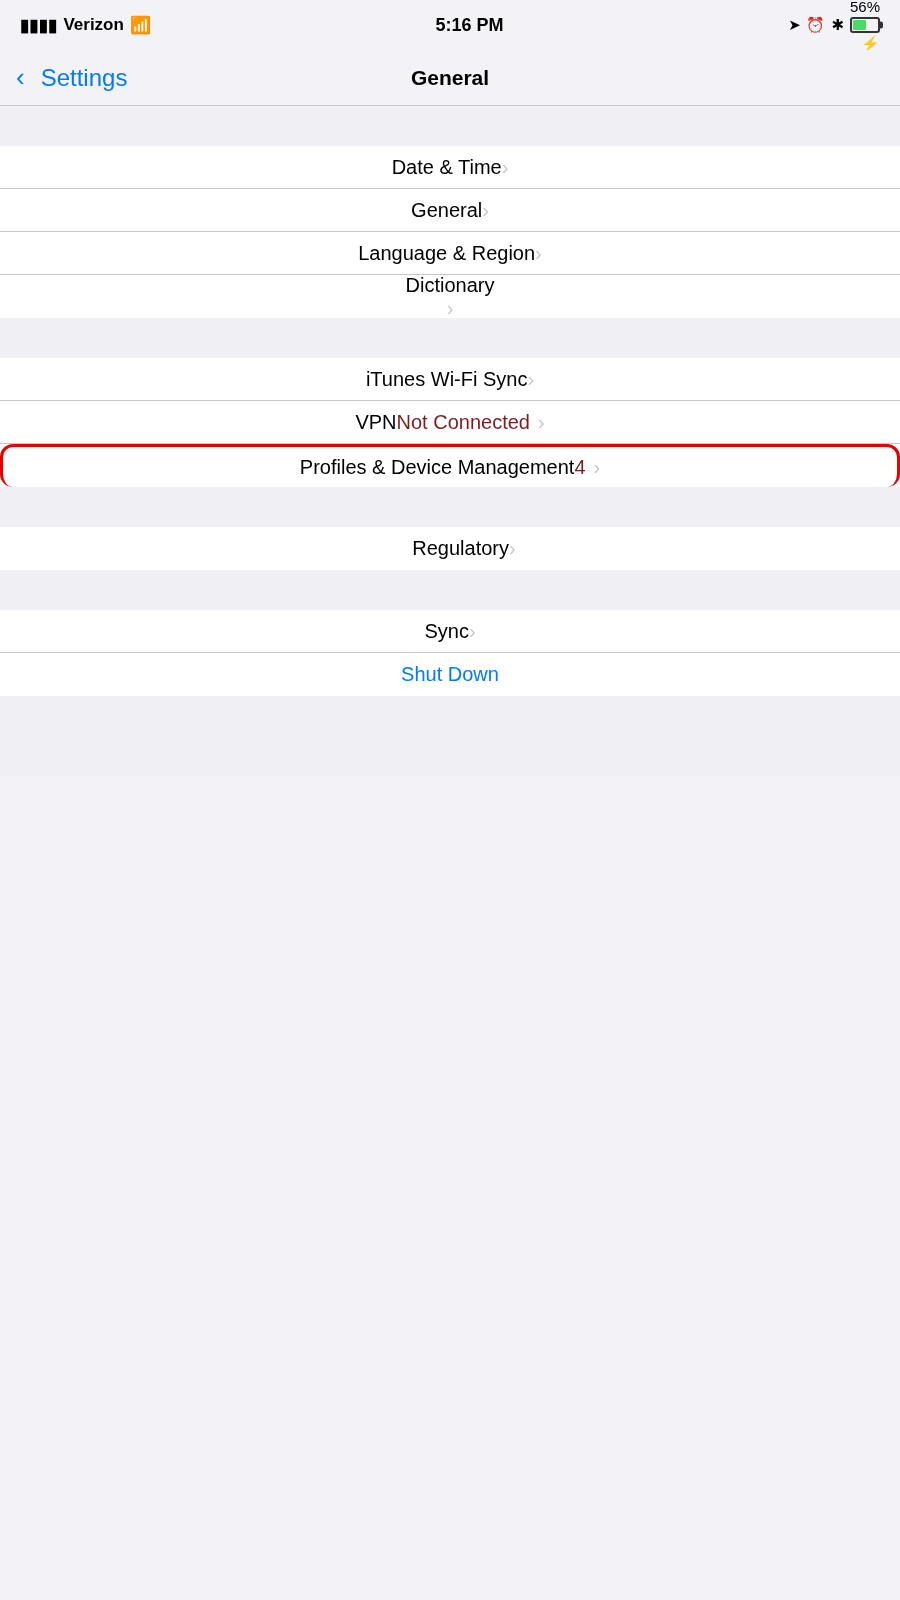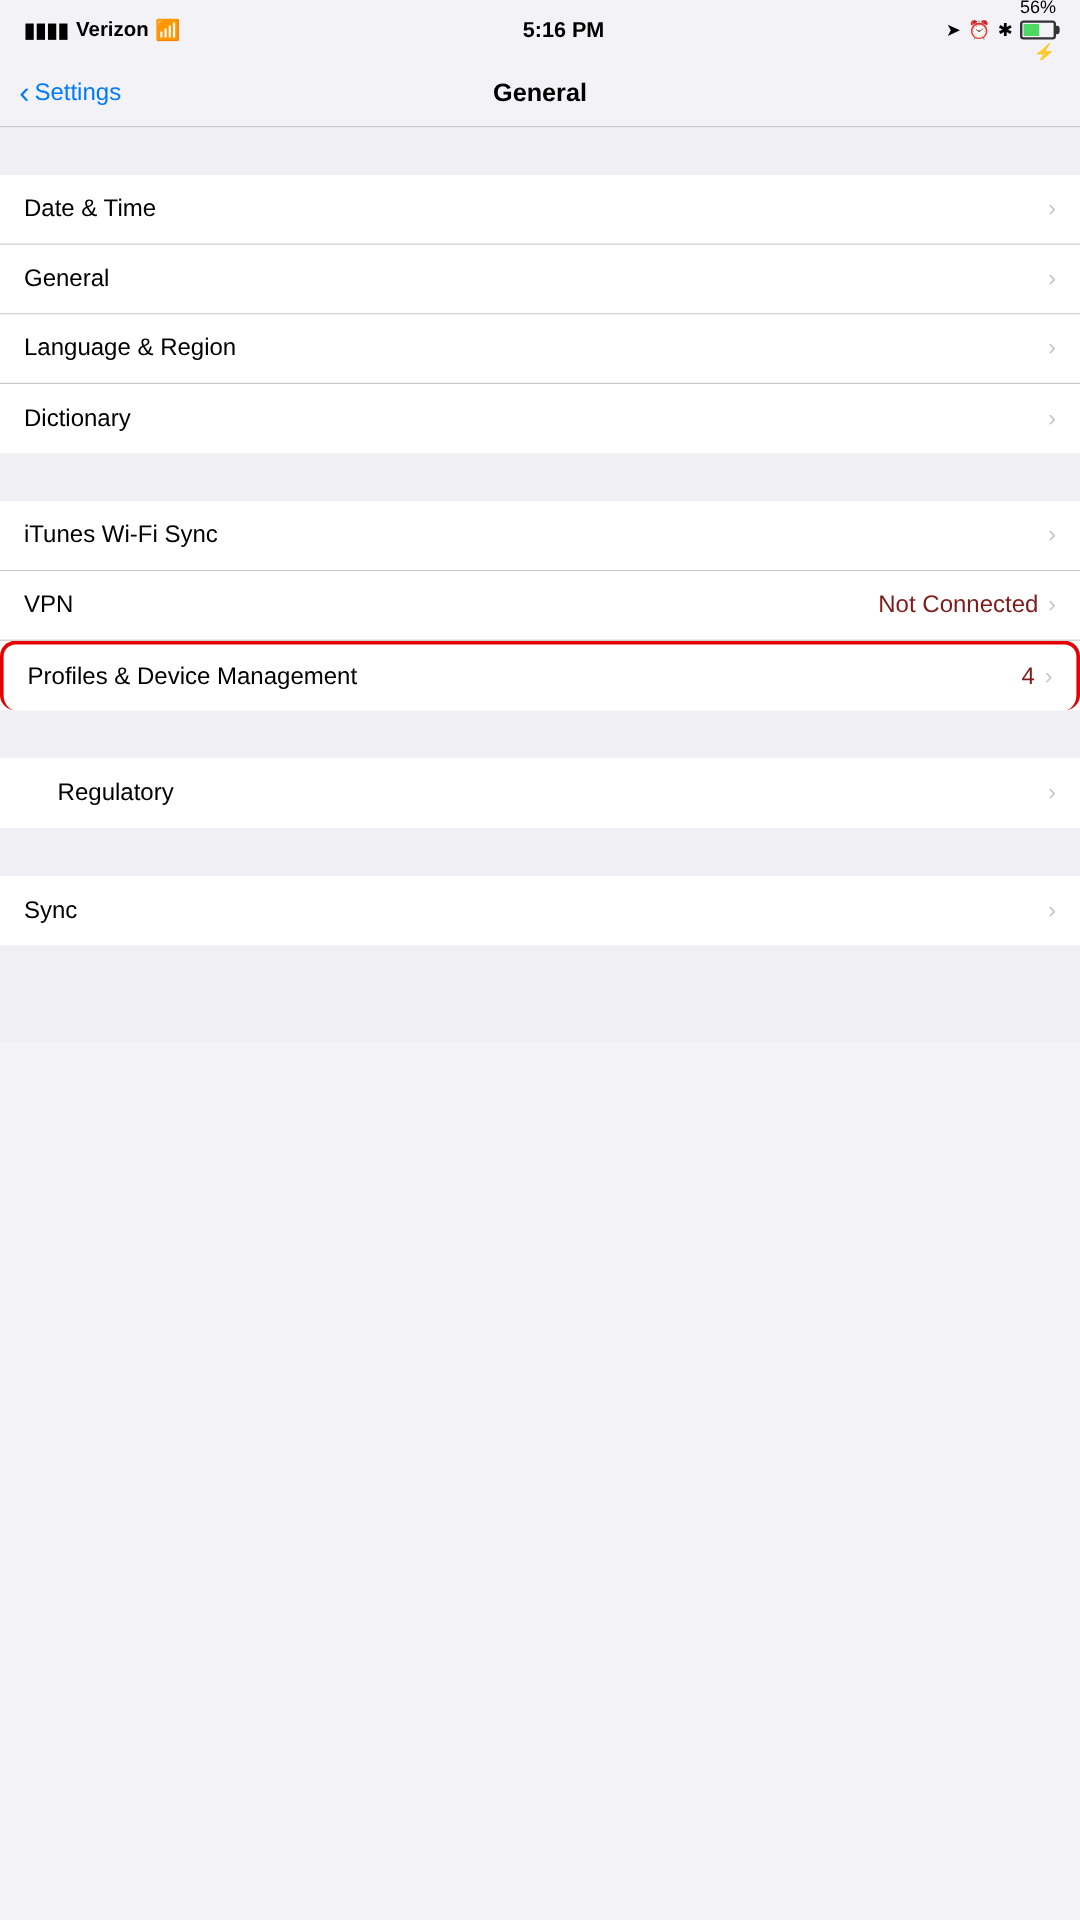--- a/index.html
+++ b/index.html
@@ -94,44 +94,45 @@
       text-decoration: none;
       gap: 4px;
       cursor: pointer;
     }
     .nav-back-chevron {
       font-size: 26px;
       line-height: 1;
       margin-top: -2px;
     }
     .nav-back-text {
-      font-size: 20px;
+      font-size: 24px;
+      margin-left: 12px;
     }
     .nav-title {
       font-size: 21px;
       font-weight: 700;
     }
 
     
     .section-separator {
       background: #efeff4;
       height: 40px;
     }
 
     
     .settings-group {
       background: #fff;
     }
 
     .settings-row {
       display: flex;
       align-items: center;
-      justify-content: space-between;
+      justify-content: center;
       padding: 0 20px;
-      height: 58px;
+      height: 43px;
       border-bottom: 1px solid #c8c7cc;
       background: #fff;
       cursor: pointer;
     }
     .settings-row:last-child {
       border-bottom: none;
     }
     .settings-row-left {
       font-size: 20px;
       color: #000;
@@ -213,21 +214,21 @@
     <div class="settings-row-right">
       <span class="chevron-right">›</span>
     </div>
   </div>
   <div class="settings-row">
     <span class="settings-row-left">Language &amp; Region</span>
     <div class="settings-row-right">
       <span class="chevron-right">›</span>
     </div>
   </div>
-  <div class="settings-row" style="border-bottom: none;">
+  <div class="settings-row" style="border-bottom: none; flex-direction: column;">
     <span class="settings-row-left">Dictionary</span>
     <div class="settings-row-right">
       <span class="chevron-right">›</span>
     </div>
   </div>
 </div>
 
 <div class="section-separator"></div>
 
 <div class="settings-group">
@@ -266,15 +267,18 @@
 
 <div class="section-separator"></div>
 
 <div class="settings-group">
   <div class="settings-row">
     <span class="settings-row-left">Sync</span>
     <div class="settings-row-right">
       <span class="chevron-right">›</span>
     </div>
   </div>
+  <div class="settings-row" style="border-bottom: none;">
+    <span class="settings-row-blue">Shut Down</span>
+  </div>
 </div>
 
 <div class="section-separator" style="height: 80px;"></div>
 
 </body></html>

